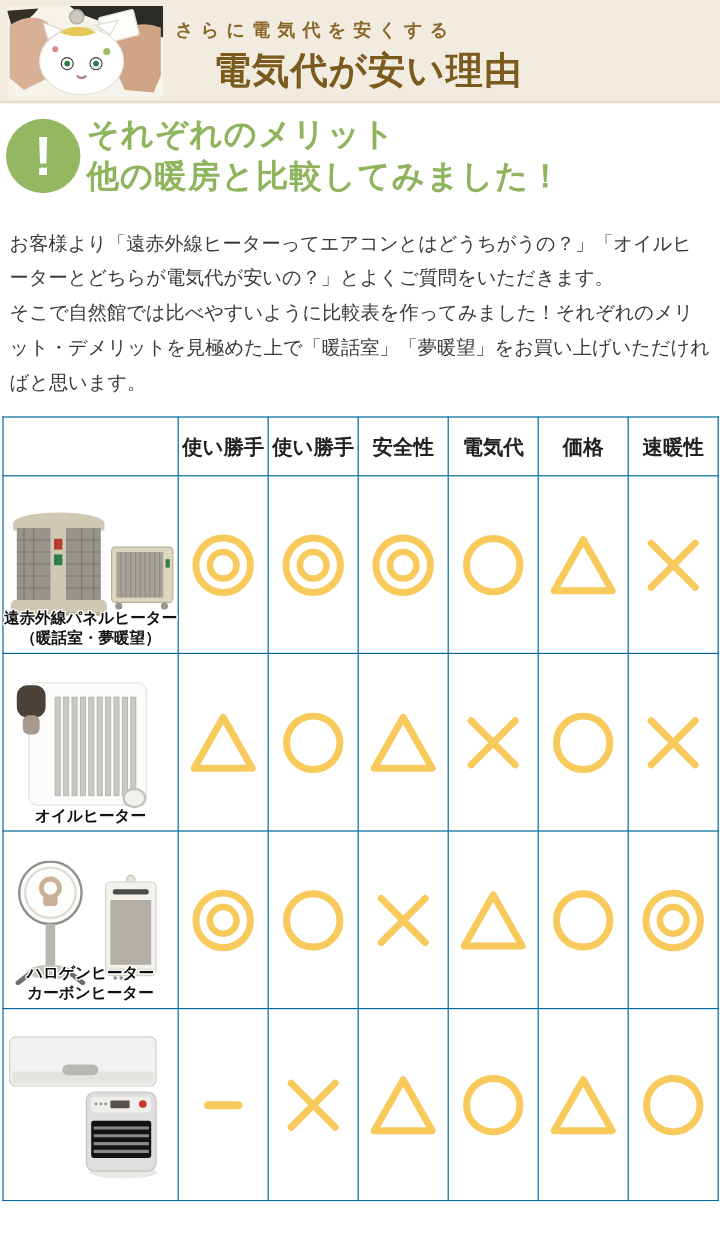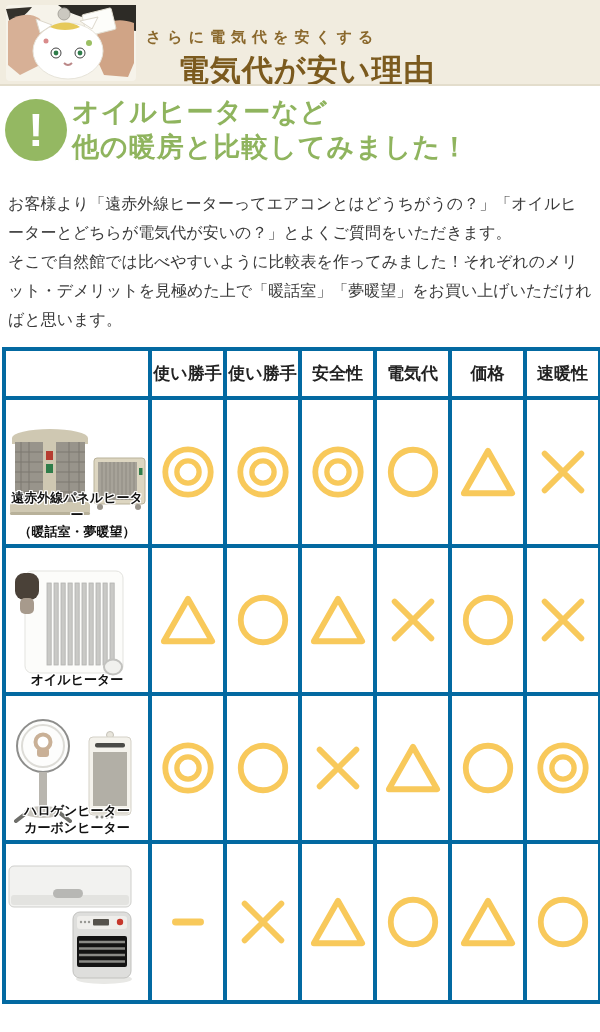--- a/index.html
+++ b/index.html
@@ -11,21 +11,21 @@
   }
   
   .band {
     position: relative;
     height: 86px;
     background: #f1ecdf;
     border-bottom: 2px solid #e3ddcc;
     overflow: hidden;
   }
   .band-photo { position: absolute; left: 6px; top: 5px; }
-  .band-text { position: absolute; left: 146px; top: 28px; }
+  .band-text { position: absolute; left: 146px; top: 16px; }
   .tagline {
     font-size: 15px; font-weight: bold; color: #8a682c;
     letter-spacing: 6px;
   }
   .big-title {
     margin-top: 3px;
     font-size: 31px; font-weight: bold; color: #7b5a1e;
     letter-spacing: 1px;
     margin-left: 32px;
   }
@@ -45,21 +45,21 @@
   }
   
   .intro { margin: 16px 8px 13px 8px; font-size: 16px; line-height: 29px; color: #3a3a3a; }
   .intro p { margin: 0; }
   
   table.cmp {
     border-collapse: collapse; table-layout: fixed;
     width: 596px; margin: 0 2px;
     background: #fff;
   }
-  table.cmp th, table.cmp td { border: 4px solid #0369a1; text-align: center; vertical-align: middle; }
+  table.cmp th, table.cmp td { border: 1px solid #0369a1; text-align: center; vertical-align: middle; }
   table.cmp thead th { height: 49px; font-size: 17px; font-weight: bold; color: #222; }
   table.cmp tbody tr { height: 148px; }
   table.cmp tbody tr:last-child { height: 160px; }
   td.prod { position: relative; padding: 0; margin-left: 20px; }
   td.prod svg { display: block; margin: 5px auto 0 auto; }
   .prod-label {
     position: absolute; left: 0; right: 0; bottom: 3px;
     font-size: 13px; font-weight: bold; color: #111; line-height: 1.3;
     text-shadow: -1px -1px 0 #fff, 1px -1px 0 #fff, -1px 1px 0 #fff, 1px 1px 0 #fff,
                   0 -1px 0 #fff, 0 1px 0 #fff, -1px 0 0 #fff, 1px 0 0 #fff;
@@ -94,21 +94,21 @@
     <div class="tagline">さらに電気代を安くする</div>
     <h1 class="big-title">電気代が安い理由</h1>
   </div>
 </header>
 
 <section class="notice">
   <div class="bang">
     <span>!</span>
   </div>
   <h2>
-    <span>オイルヒーターなど</span><br>
+    <span>それぞれのメリット</span><br>
     <span>他の暖房と比較してみました！</span>
   </h2>
 </section>
 
 <section class="intro">
   <p>お客様より「遠赤外線ヒーターってエアコンとはどうちがうの？」「オイルヒーターとどちらが電気代が安いの？」とよくご質問をいただきます。</p>
   <p>そこで自然館では比べやすいように比較表を作ってみました！それぞれのメリット・デメリットを見極めた上で「暖話室」「夢暖望」をお買い上げいただければと思います。</p>
 </section>
 
 <table class="cmp">

